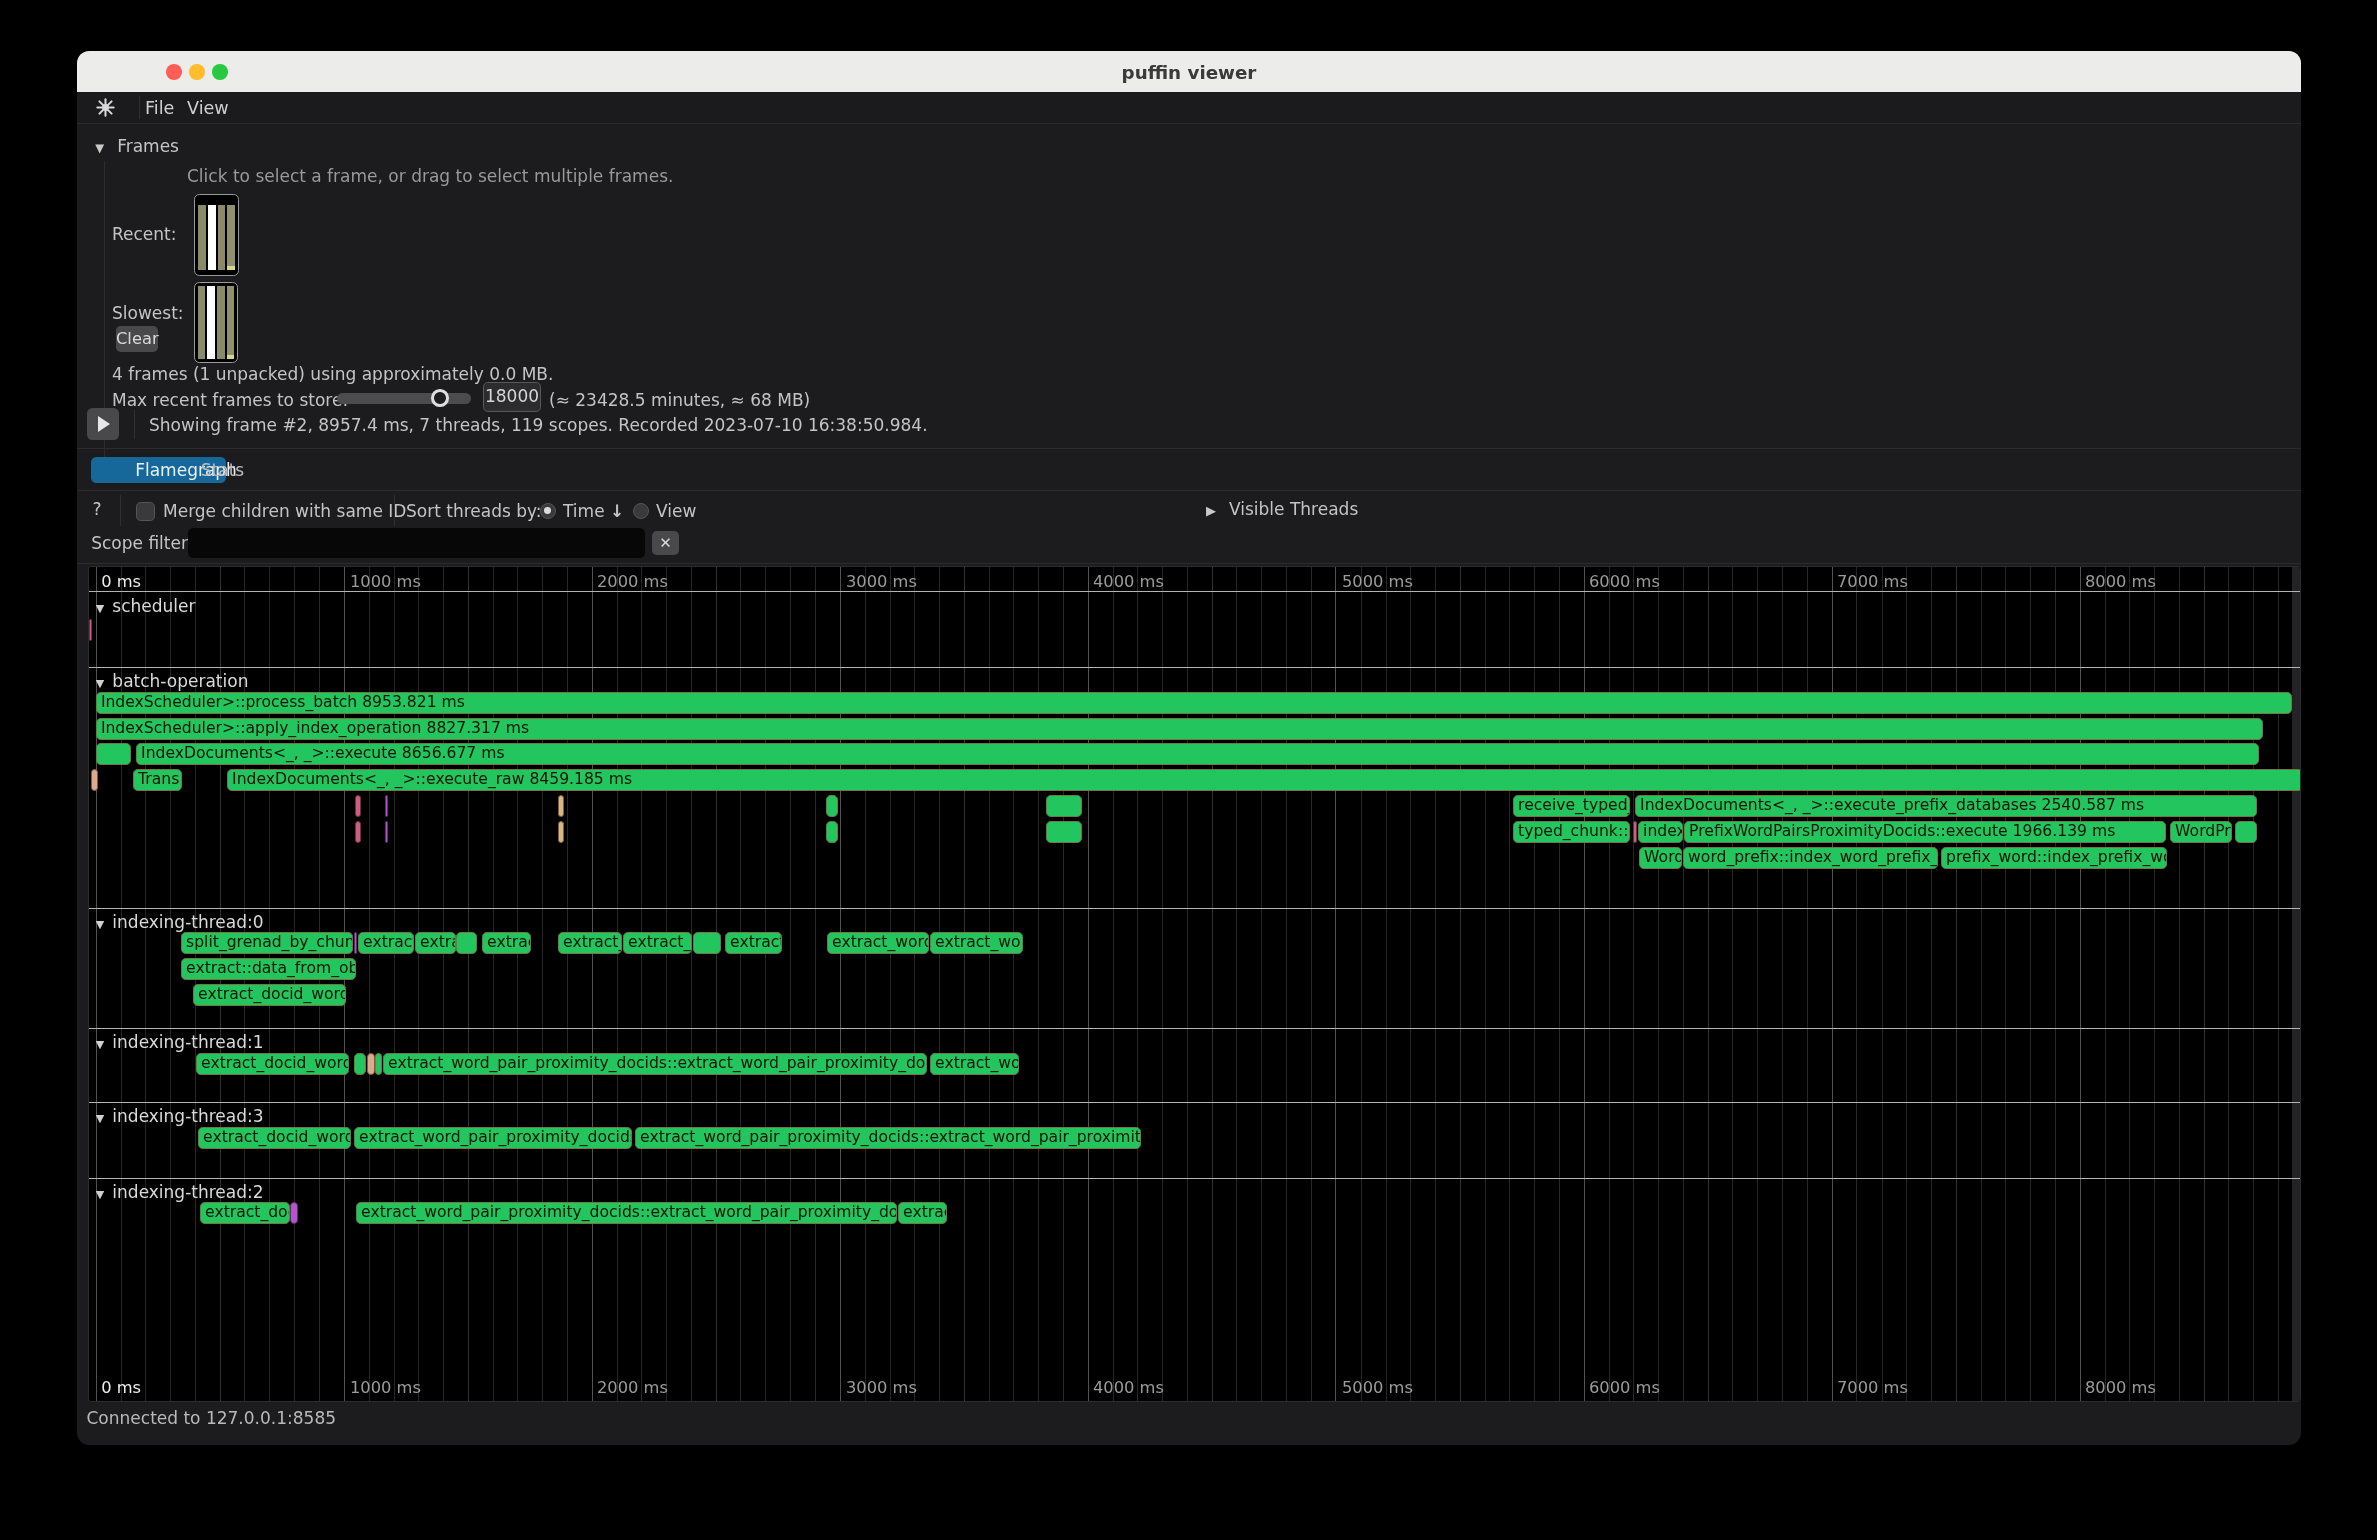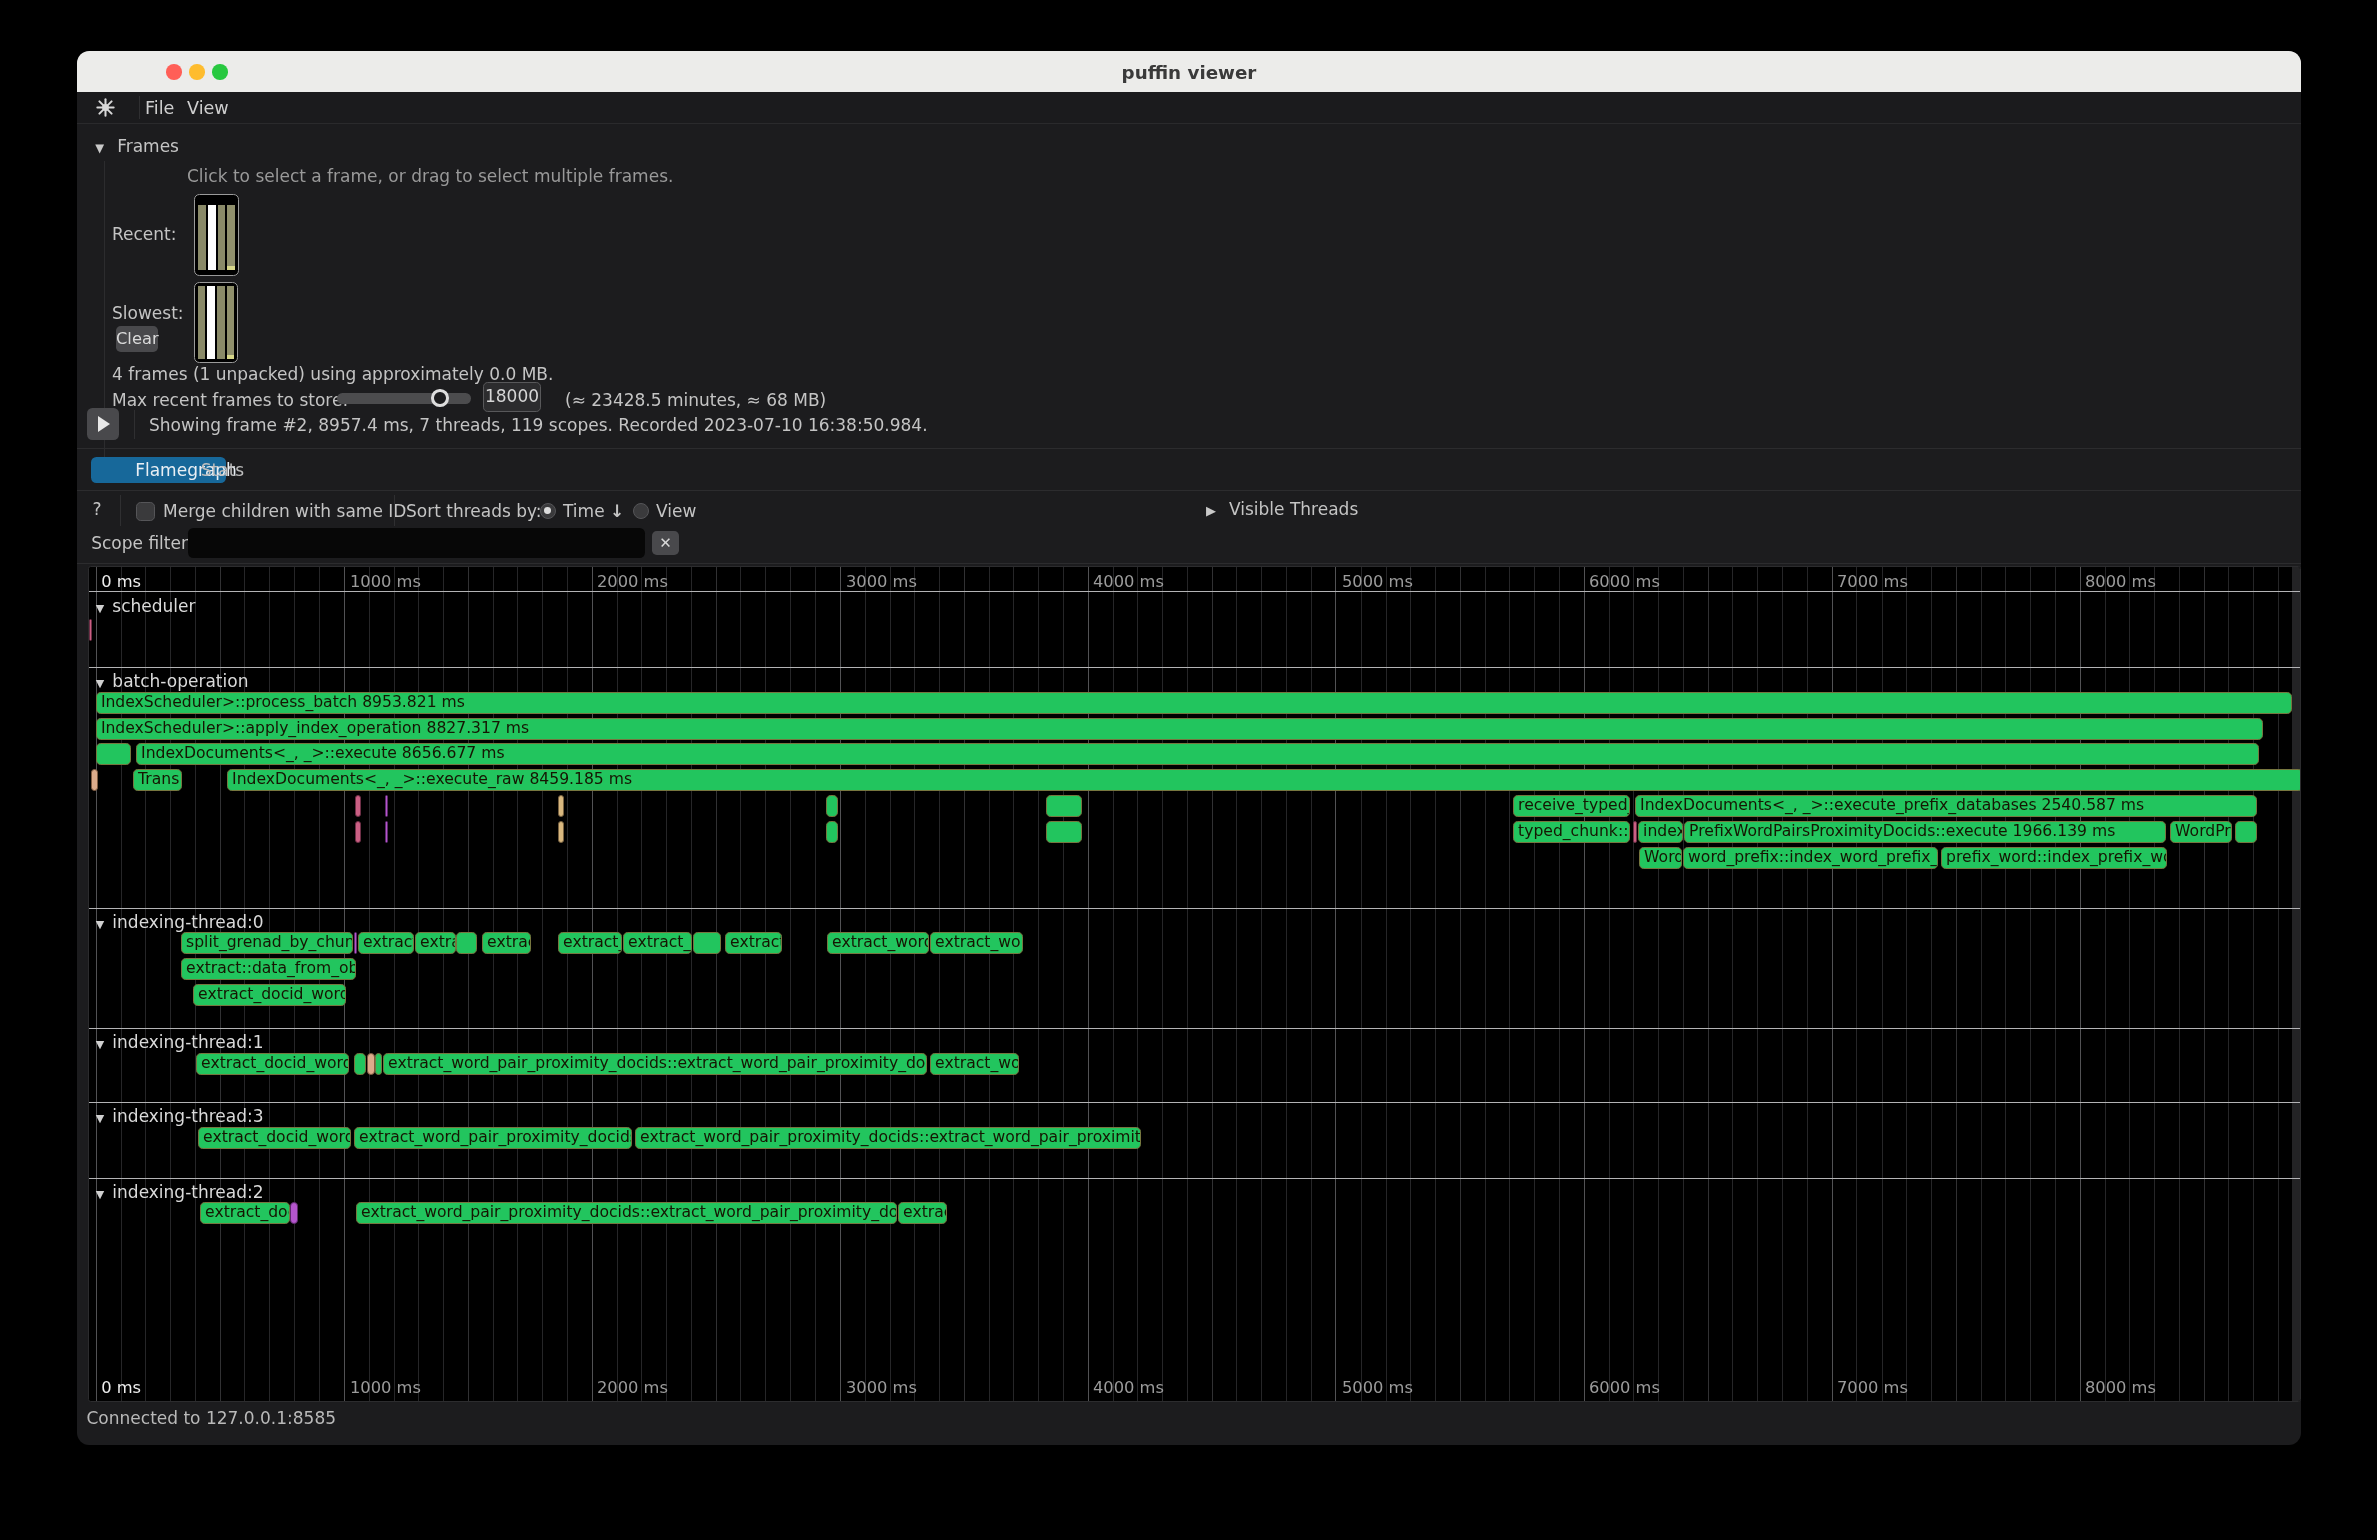--- a/index.html
+++ b/index.html
@@ -112,21 +112,21 @@
     </div>
 
   <div class="abs btn" style="left:39px;top:275px;width:42px;height:26px;font-size:16.3px;line-height:26px;">Clear</div>
 
   <div class="abs txt" style="left:35px;top:313px;">4 frames (1 unpacked) using approximately 0.0 MB.</div>
 
   <div class="abs txt" style="left:35px;top:339px;">Max recent frames to store:</div>
   <div class="abs slider-track" style="left:260px;top:342px;width:134px;height:11px;"></div>
   <div class="abs slider-knob" style="left:354px;top:338px;"></div>
   <div class="abs valbox" style="left:406px;top:331px;width:56px;height:28px;">18000</div>
-  <div class="abs txt" style="left:472px;top:339px;margin-left:16px;">(≈ 23428.5 minutes, ≈ 68 MB)</div>
+  <div class="abs txt" style="left:472px;top:339px;">(≈ 23428.5 minutes, ≈ 68 MB)</div>
 
   <div class="abs play" style="left:9.5px;top:357px;width:32px;height:32px;"></div>
   <div class="abs vsep" style="left:57px;top:359px;height:28.5px;"></div>
   <div class="abs txt" style="left:72px;top:364px;">Showing frame #2, 8957.4 ms, 7 threads, 119 scopes. Recorded 2023-07-10 16:38:50.984.</div>
 
   <div class="abs hline" style="top:397px;"></div>
 
   <div id="tab-row"></div>
 
   <div class="abs hline" style="top:439px;"></div>

